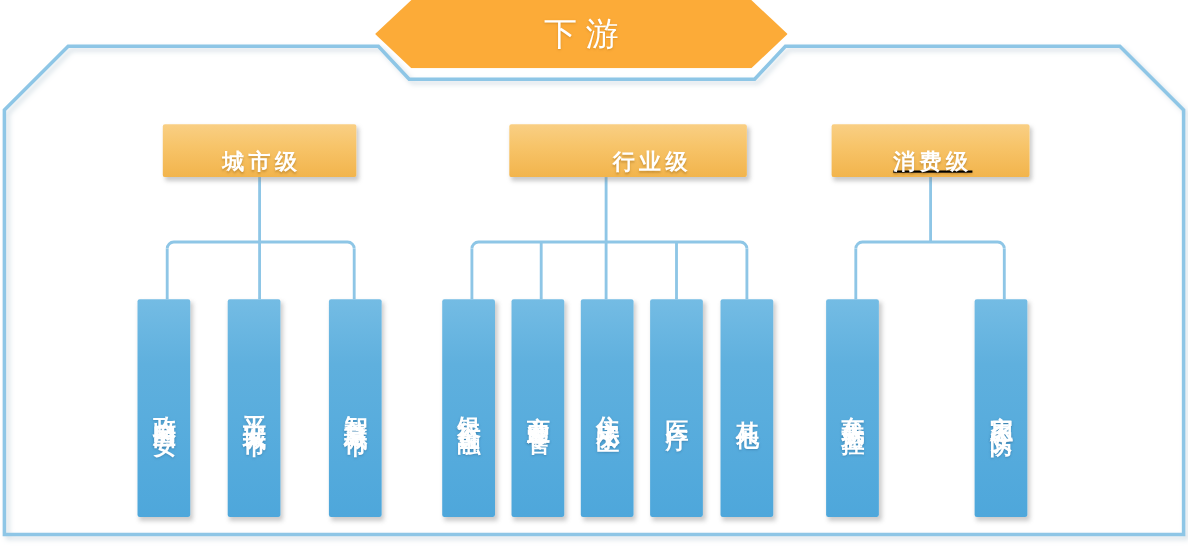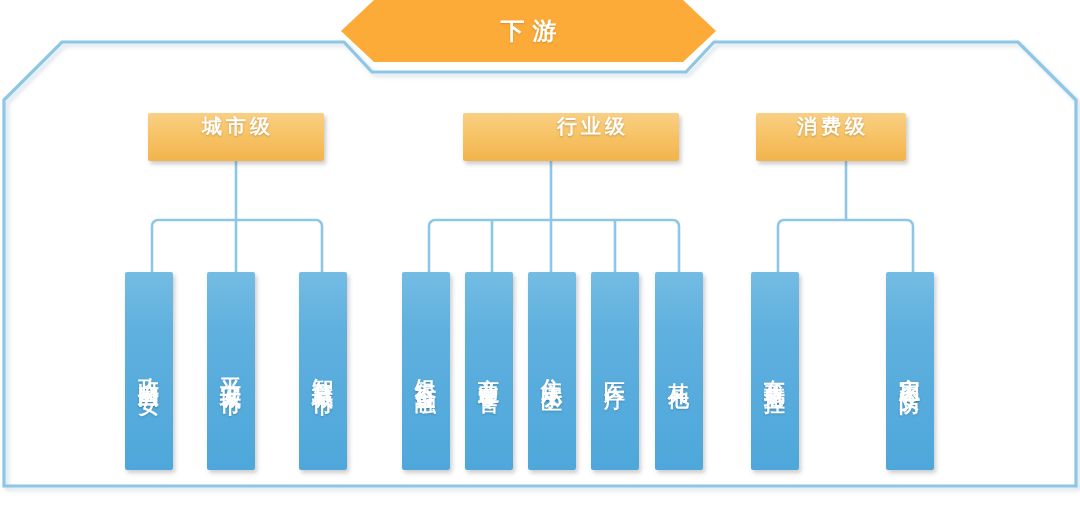--- a/index.html
+++ b/index.html
@@ -48,22 +48,22 @@
   .banner-label {
     position: absolute;
     left: 0;
     top: 0;
     width: 375px;
     height: 62px;
     display: flex;
     align-items: center;
     justify-content: center;
     color: #ffffff;
-    font-size: 24px;
-    font-weight: bold;
+    font-size: 30px;
+    font-weight: normal;
     letter-spacing: 8px;
     text-indent: 8px;
     text-shadow: 0 1px 2px rgba(150,95,10,0.35);
   }
 
   
   .connectors {
     position: absolute;
     left: 0;
     top: 0;
@@ -73,21 +73,21 @@
   }
 
   
   .cat-box {
     position: absolute;
     height: 48px;
     border-radius: 2px;
     background: linear-gradient(180deg, #f9cf84 0%, #f7c469 42%, #f2b44c 100%);
     box-shadow: 2px 3px 4px rgba(120,120,120,0.40);
     display: flex;
-    align-items: flex-start;
+    align-items: flex-end;
     justify-content: center;
   }
   .cat-box .cat-label {
     color: #ffffff;
     font-size: 20px;
     font-weight: bold;
     letter-spacing: 4px;
     text-indent: 4px;
     text-shadow: 0 1px 2px rgba(150,100,20,0.45);
   }
@@ -198,21 +198,21 @@
   <div class="leaf-box" style="left:528px; width:48px;">
     <span class="leaf-label">住宅小区</span>
   </div>
   <div class="leaf-box" style="left:591px; width:48px;">
     <span class="leaf-label">医疗</span>
   </div>
   <div class="leaf-box" style="left:655px; width:48px;">
     <span class="leaf-label">其他</span>
   </div>
 
-  <div class="cat-box" style="left:756px; top:113px; width:150px;">
+  <div class="cat-box" style="left:756px; top:113px; width:180px;text-decoration:underline;">
     <span class="cat-label">消费级</span>
   </div>
 
   <div class="leaf-box" style="left:751px; width:48px;">
     <span class="leaf-label">车载监控</span>
   </div>
   <div class="leaf-box" style="left:886px; width:48px;">
     <span class="leaf-label">家用安防</span>
   </div>
 

